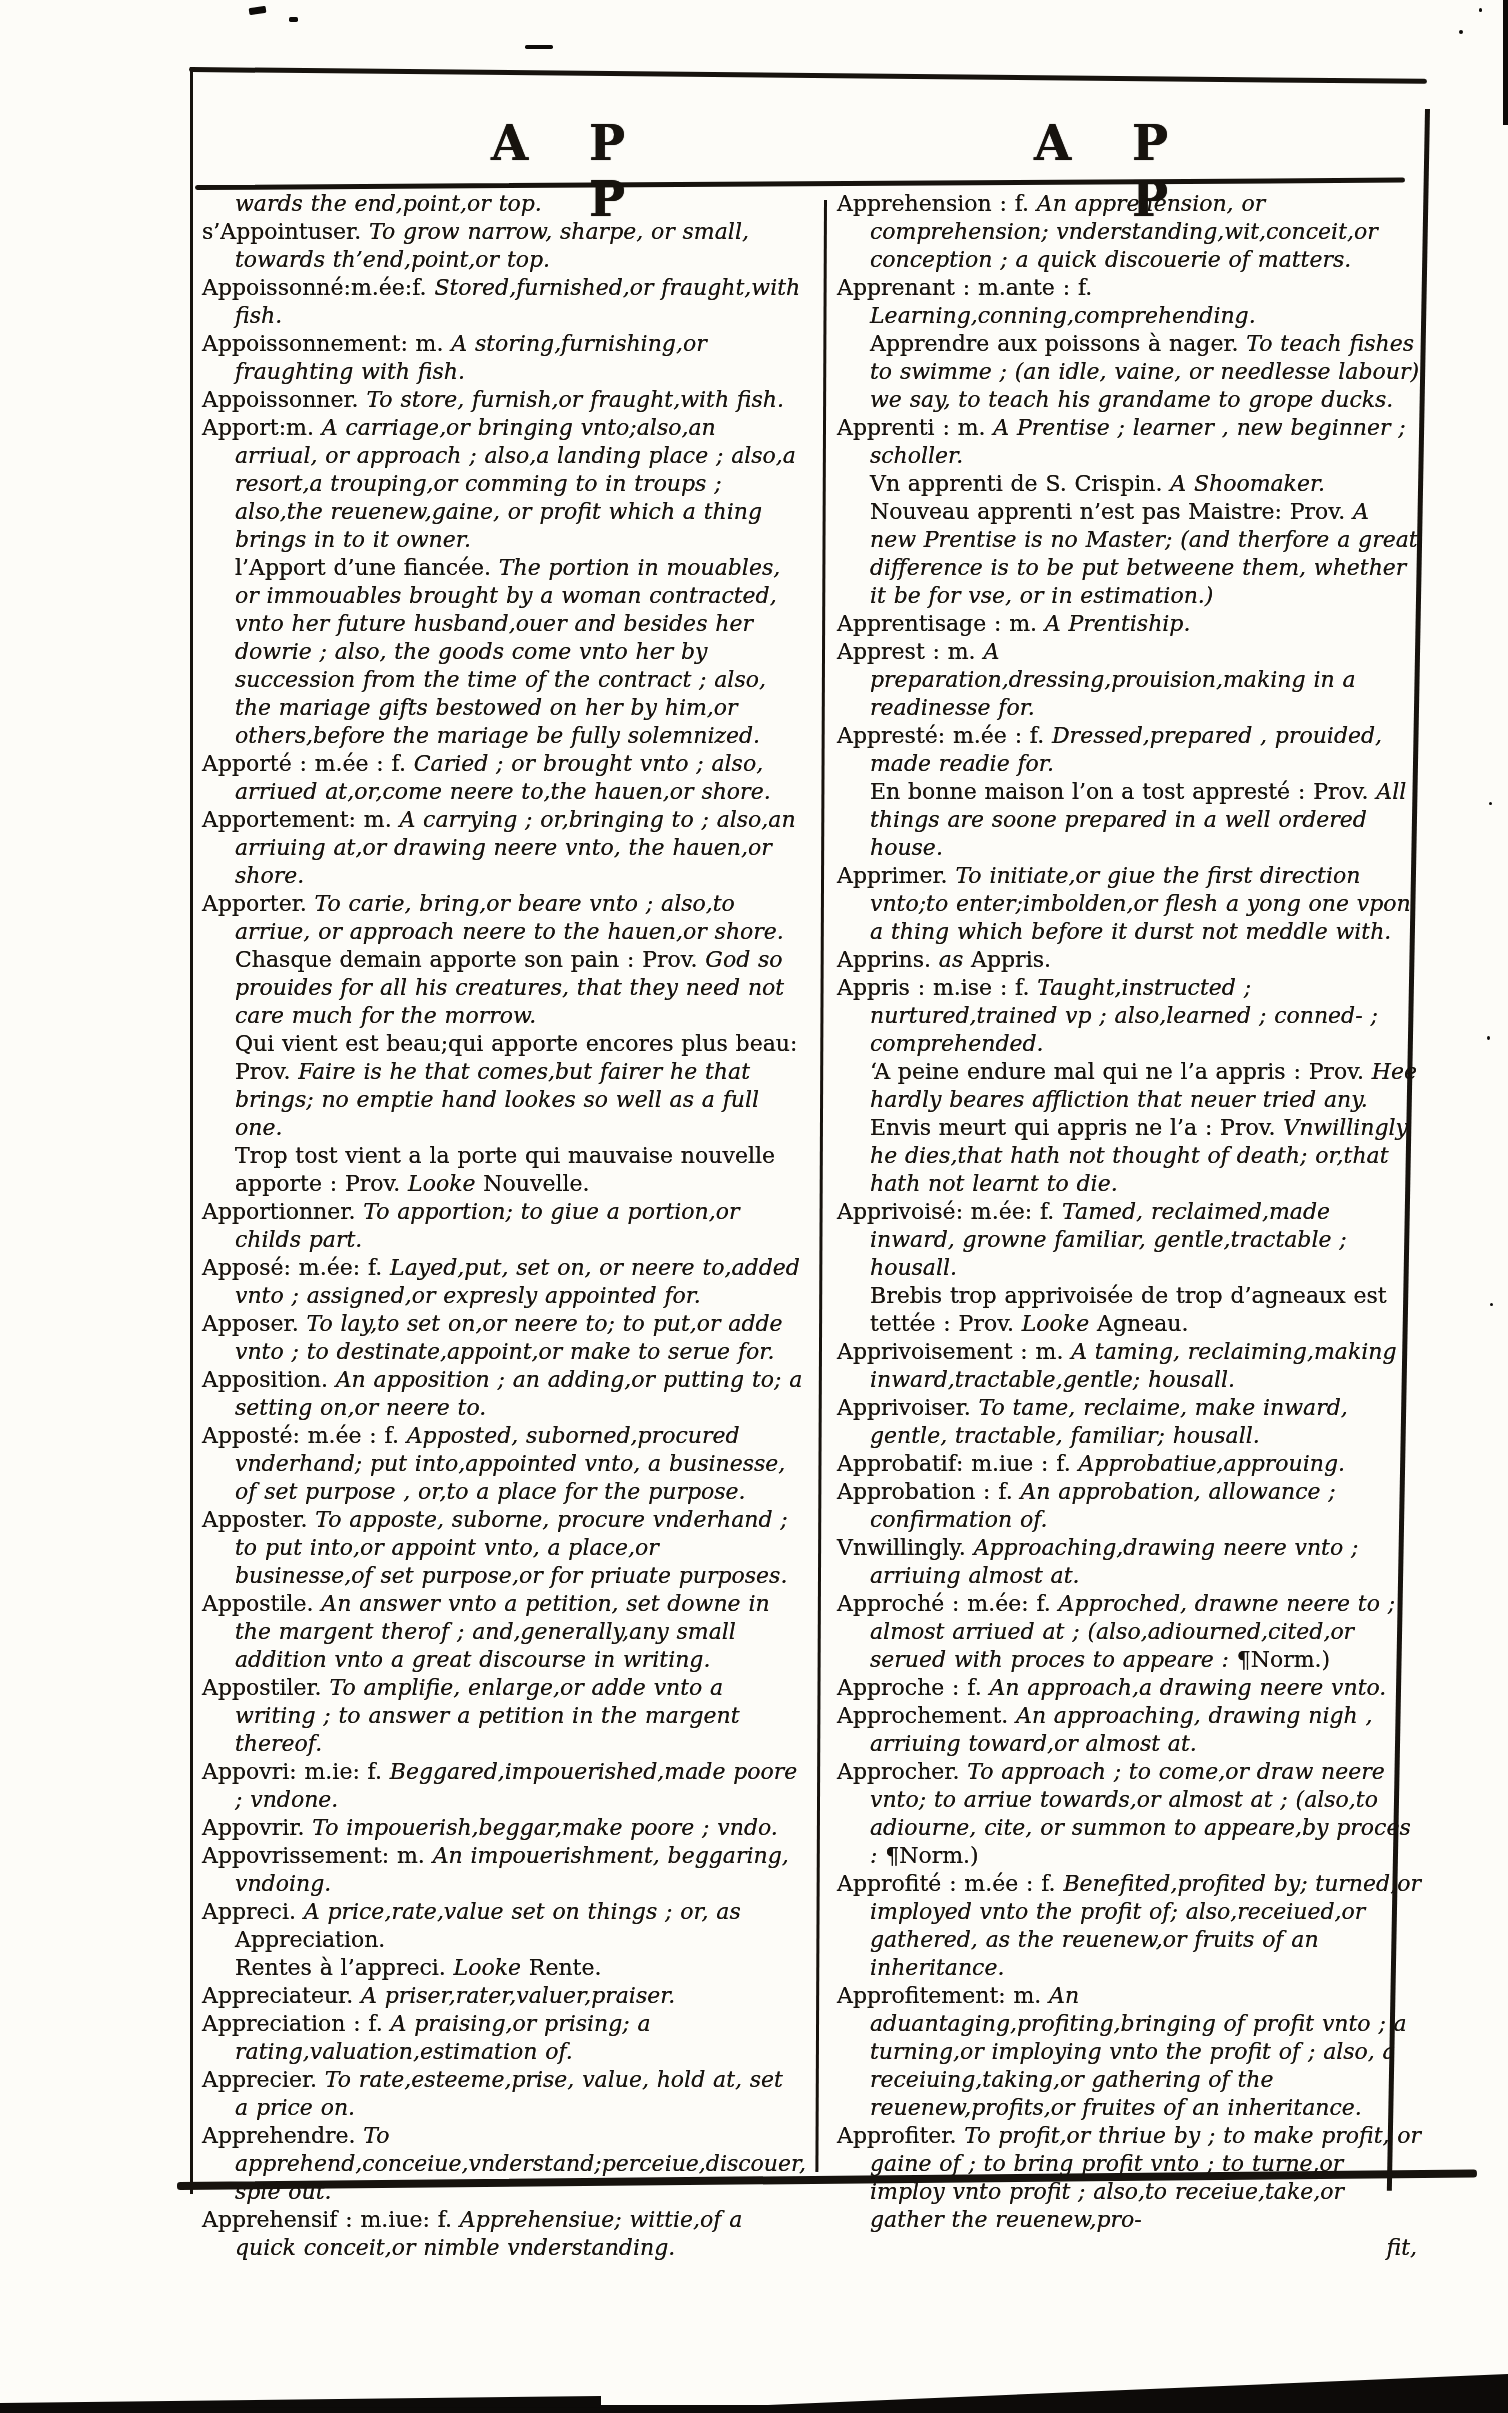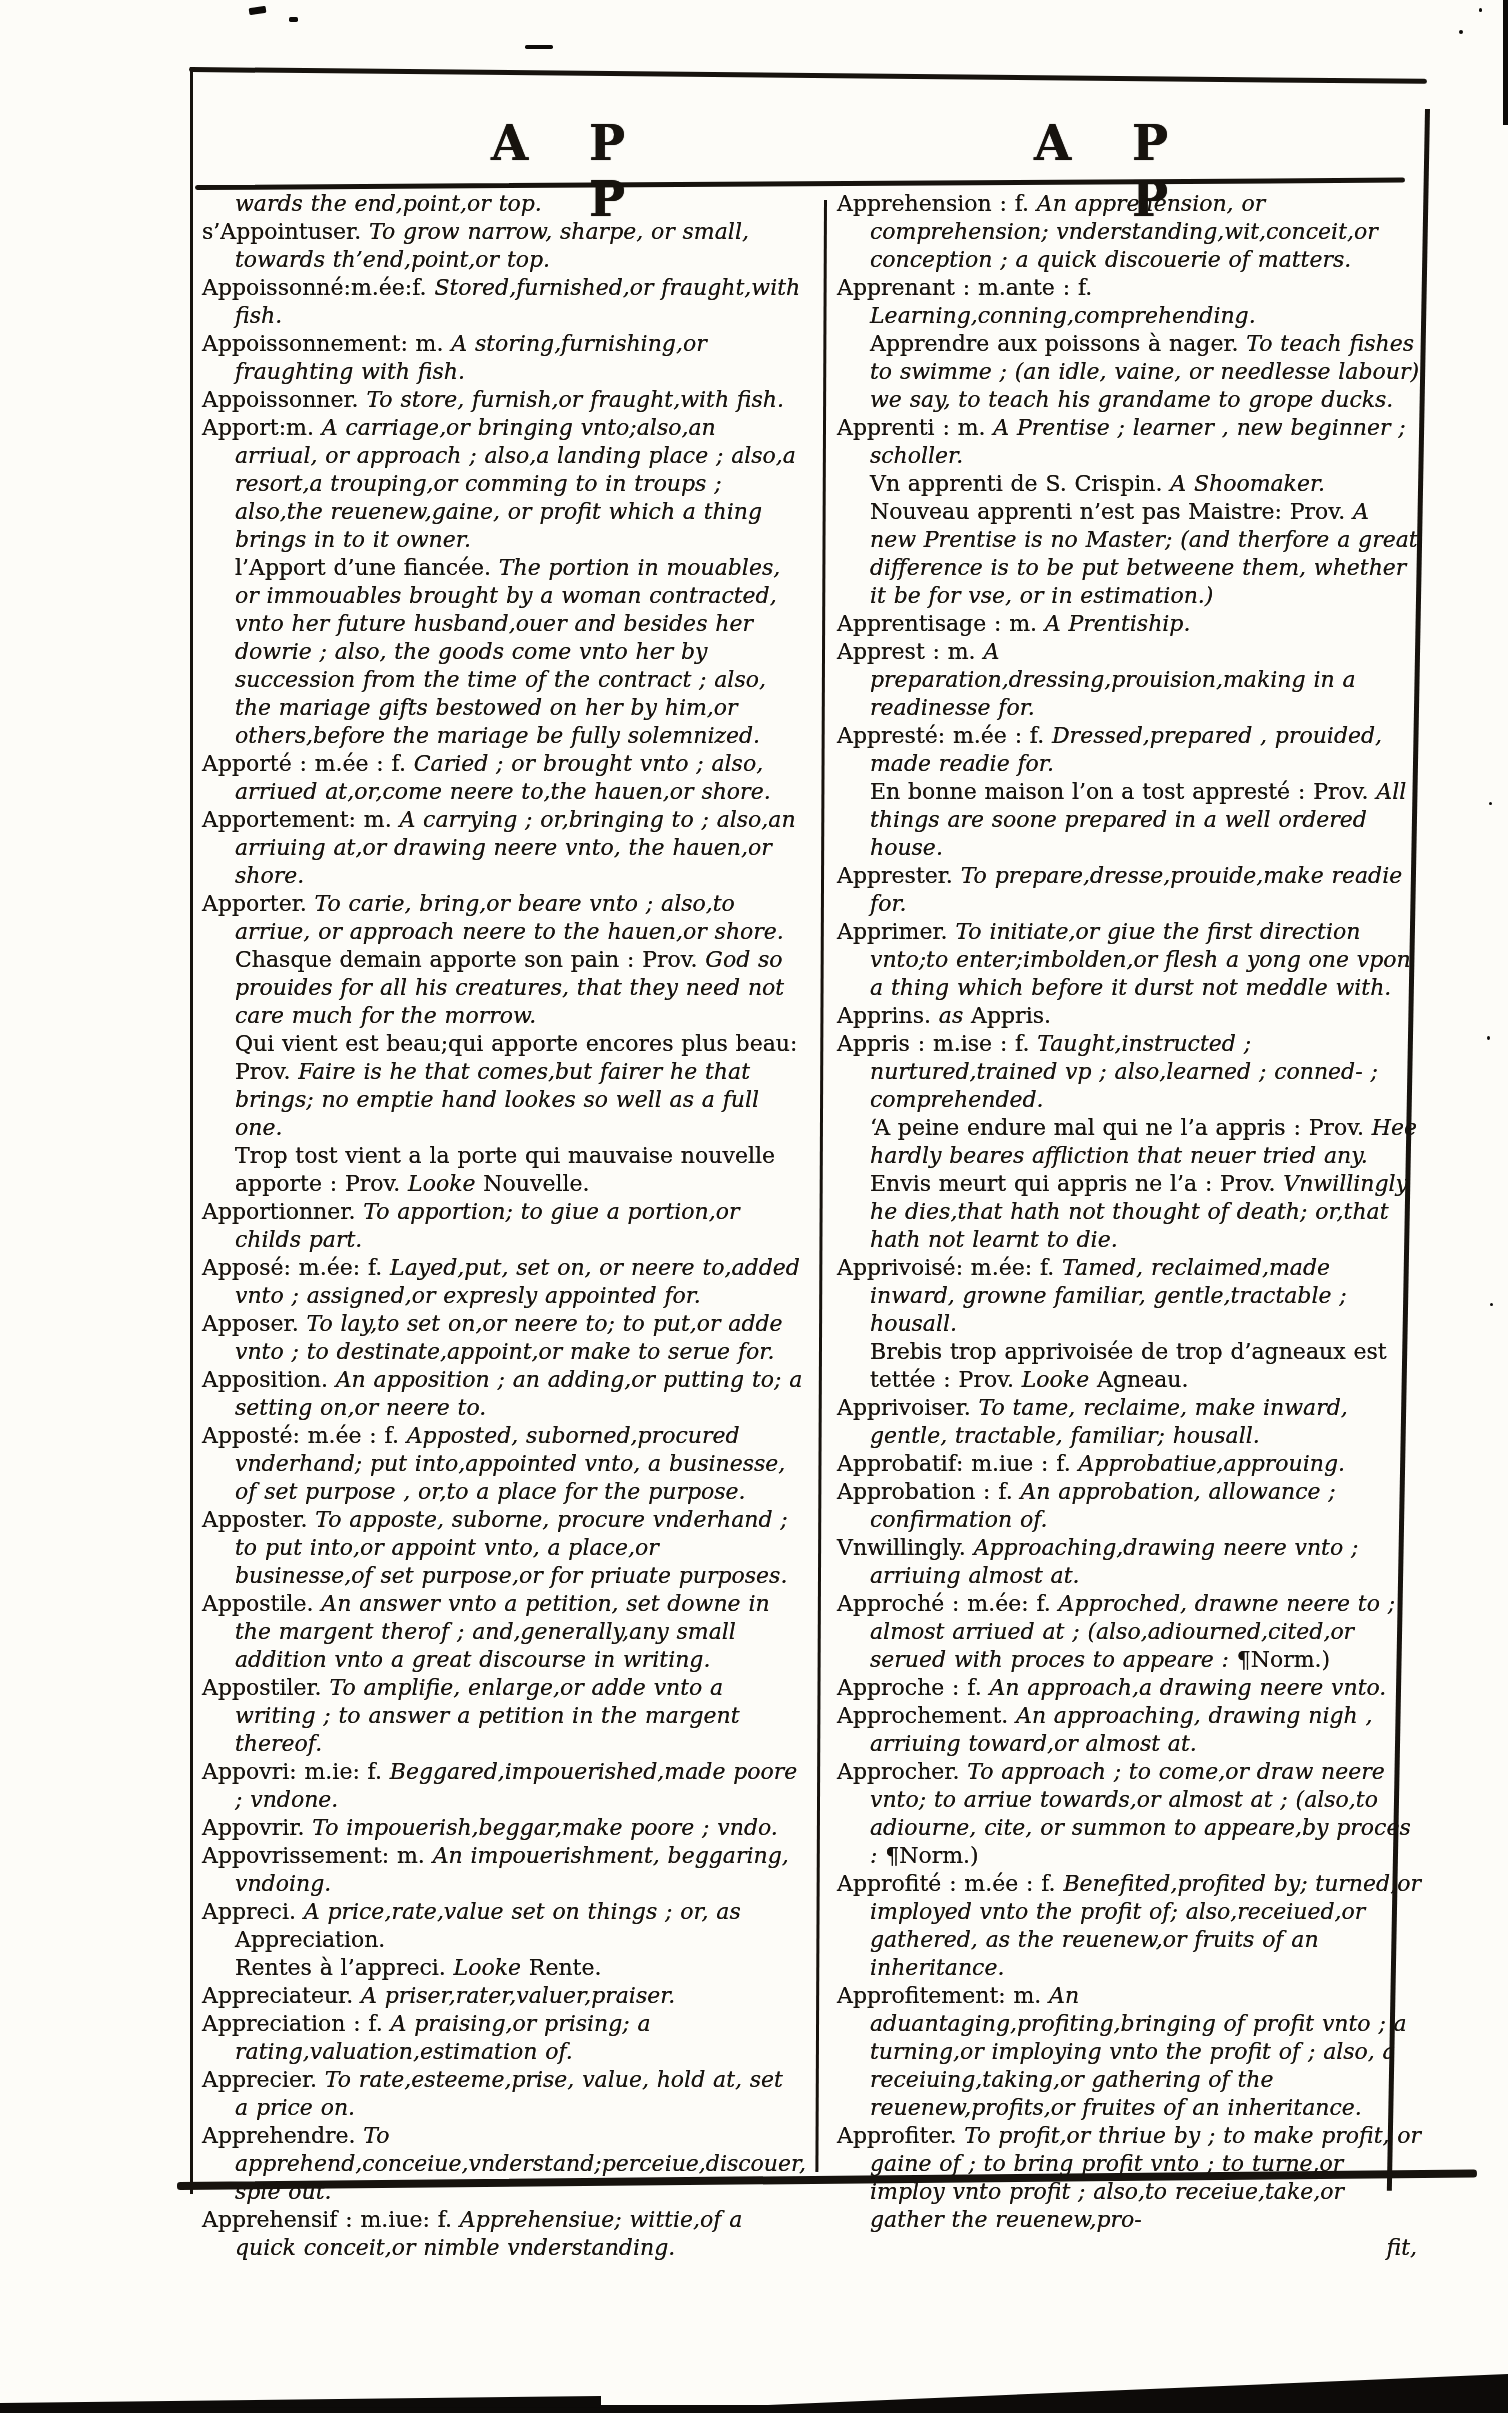--- a/index.html
+++ b/index.html
@@ -105,28 +105,28 @@
       <p class="entry"><span class="r">Apprehension : f.  </span><span class="i">An apprehension, or comprehension; vnderstanding,wit,conceit,or conception ; a quick discouerie of matters. </span></p>
       <p class="entry"><span class="r">Apprenant : m.ante : f. </span><span class="i">Learning,conning,comprehending. </span></p>
       <p class="entry sub"><span class="r">Apprendre aux poissons à nager.  </span><span class="i">To teach fishes to swimme ; (an idle, vaine, or needlesse labour) we say, to teach his grandame to grope ducks. </span></p>
       <p class="entry"><span class="r">Apprenti : m.   </span><span class="i">A Prentise ; learner , new beginner ; scholler. </span></p>
       <p class="entry sub"><span class="r">Vn apprenti de S. Crispin.  </span><span class="i">A Shoomaker. </span></p>
       <p class="entry sub"><span class="r">Nouveau apprenti n’est pas Maistre: Prov.  </span><span class="i">A new Prentise is no Master; (and therfore a great difference is to be put betweene them, whether it be for vse, or in estimation.) </span></p>
       <p class="entry"><span class="r">Apprentisage : m.  </span><span class="i">A Prentiship. </span></p>
       <p class="entry"><span class="r">Apprest : m. </span><span class="i">A preparation,dressing,prouision,making in a readinesse for. </span></p>
       <p class="entry"><span class="r">Appresté: m.ée : f. </span><span class="i">Dressed,prepared , prouided, made readie for. </span></p>
       <p class="entry sub"><span class="r">En bonne maison l’on a tost appresté : Prov.  </span><span class="i">All things are soone prepared in a well ordered house. </span></p>
-      <p class="entry"><span class="r">Apprester.  </span><span class="i">To prepare,dresse,prouide,make readie for. </span></p>
       <p class="entry"><span class="r">Apprimer.  </span><span class="i">To initiate,or giue the first direction vnto;to enter;imbolden,or flesh a yong one vpon a thing which before it durst not meddle with. </span></p>
       <p class="entry"><span class="r">Apprins.  </span><span class="i">as  </span><span class="r">Appris. </span></p>
       <p class="entry"><span class="r">Appris : m.ise : f.  </span><span class="i">Taught,instructed ; nurtured,trained vp ; also,learned ; conned- ; comprehended. </span></p>
       <p class="entry sub"><span class="r">‘A peine endure mal qui ne l’a appris : Prov.  </span><span class="i">Hee hardly beares affliction that neuer tried any. </span></p>
       <p class="entry sub"><span class="r">Envis meurt qui appris ne l’a : Prov. </span><span class="i">Vnwillingly he dies,that hath not thought of death;  or,that hath not learnt to die. </span></p>
       <p class="entry"><span class="r">Apprivoisé: m.ée: f. </span><span class="i">Tamed, reclaimed,made inward, growne familiar, gentle,tractable ; housall. </span></p>
       <p class="entry sub"><span class="r">Brebis trop apprivoisée de trop d’agneaux est tettée : Prov.  </span><span class="i">Looke  </span><span class="r">Agneau. </span></p>
+      <p class="entry"><span class="r">Apprivoisement : m. </span><span class="i">A taming, reclaiming,making inward,tractable,gentle; housall. </span></p>
       <p class="entry"><span class="r">Apprivoiser.  </span><span class="i">To tame, reclaime, make inward, gentle, tractable, familiar; housall. </span></p>
       <p class="entry"><span class="r">Approbatif: m.iue : f.  </span><span class="i">Approbatiue,approuing. </span></p>
       <p class="entry"><span class="r">Approbation : f.  </span><span class="i">An approbation, allowance ; confirmation of. </span></p>
       <p class="entry"><span class="r">Vnwillingly. </span><span class="i">Approaching,drawing neere vnto ; arriuing almost at. </span></p>
       <p class="entry"><span class="r">Approché : m.ée: f.  </span><span class="i">Approched, drawne neere to ;  almost arriued at ;  (also,adiourned,cited,or serued with proces to appeare :  </span><span class="r">¶Norm.) </span></p>
       <p class="entry"><span class="r">Approche : f.  </span><span class="i">An approach,a drawing neere vnto. </span></p>
       <p class="entry"><span class="r">Approchement.  </span><span class="i">An approaching, drawing nigh , arriuing toward,or almost at. </span></p>
       <p class="entry"><span class="r">Approcher.  </span><span class="i">To approach ; to come,or draw neere vnto; to arriue towards,or almost at ;  (also,to adiourne, cite, or summon to appeare,by proces :   </span><span class="r">¶Norm.) </span></p>
       <p class="entry"><span class="r">Approfité : m.ée : f.  </span><span class="i">Benefited,profited by;  turned,or imployed vnto the profit of; also,receiued,or gathered, as the reuenew,or fruits of an inheritance. </span></p>
       <p class="entry"><span class="r">Approfitement: m. </span><span class="i">An aduantaging,profiting,bringing of profit vnto ; a turning,or imploying vnto the  profit of ; also, a receiuing,taking,or gathering of the reuenew,profits,or fruites of an inheritance. </span></p>

